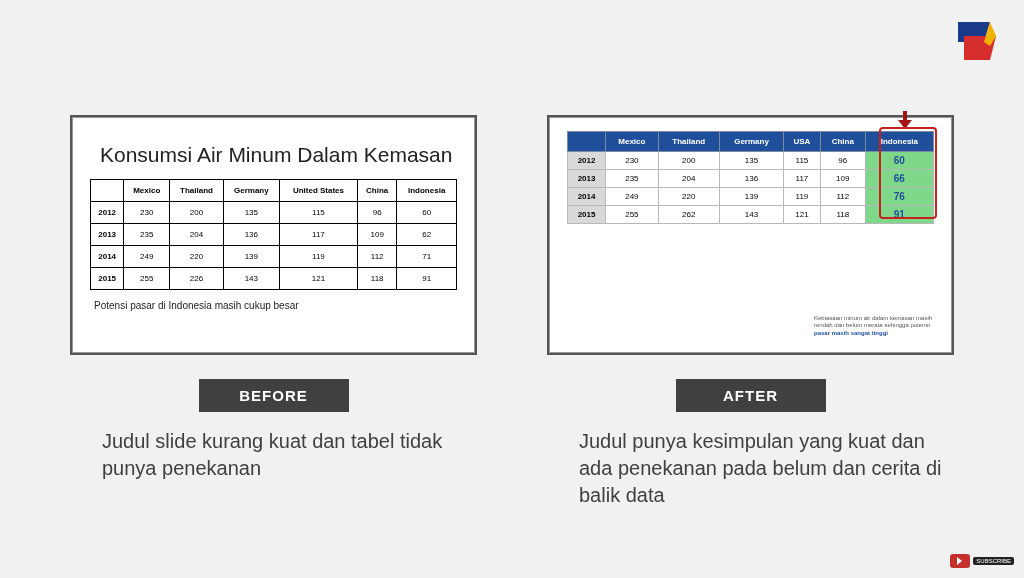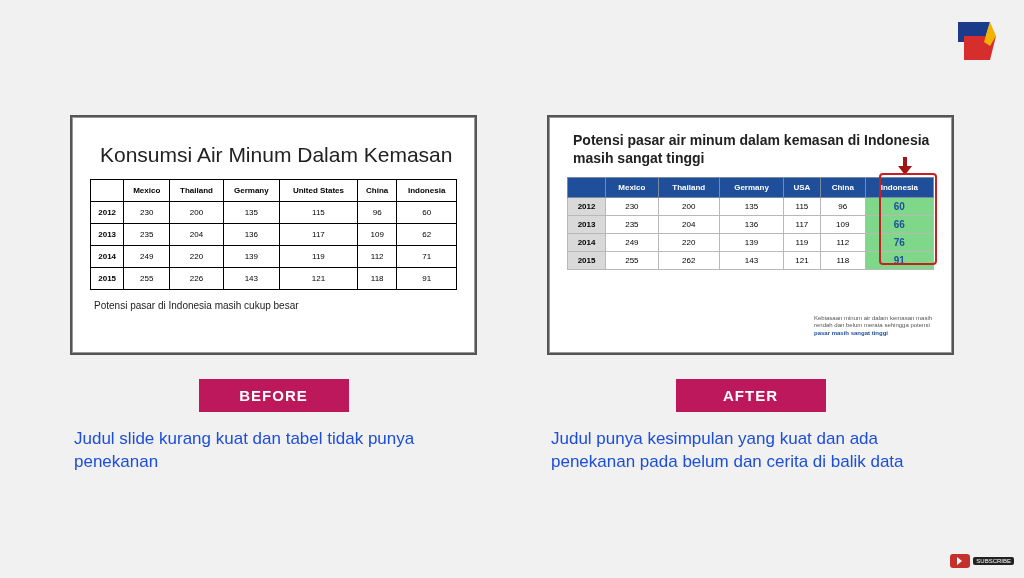--- a/index.html
+++ b/index.html
@@ -120,35 +120,36 @@
     bottom: 16px;
     width: 120px;
     font-size: 6px;
     line-height: 1.25;
     color: #555;
     text-align: left;
   }
   .after-note .em { color: #1f4e9a; font-weight: bold; }
 
   .tag {
-    background: #be185d;
+    background: #404040;
     color: #fff;
     text-align: center;
     font-weight: bold;
     letter-spacing: 1px;
     font-size: 15px;
     padding: 8px 0;
     width: 150px;
     margin: 24px auto 16px auto;
   }
   .desc {
-    font-size: 17px;
-    color: #1d4ed8;
+    font-size: 20px;
+    color: #404040;
     line-height: 1.35;
     padding: 0 4px;
+    margin-left: 28px;
   }
   .yt-badge {
     position: absolute;
     right: 10px;
     bottom: 10px;
     display: flex;
     align-items: center;
     gap: 3px;
   }
   .yt-icon {
@@ -239,21 +240,20 @@
       </tbody>
         </table>
       <div class="before-caption">Potensi pasar di Indonesia masih cukup besar</div>
     </div>
     <div class="tag">BEFORE</div>
     <div class="desc">Judul slide kurang kuat dan tabel tidak punya penekanan</div>
   </div>
 
   <div class="panel">
     <div class="slide">
-      <div class="slide-title-after">Potensi pasar air minum dalam kemasan di Indonesia masih sangat tinggi</div>
       <div class="after-wrap">
         <div class="arrow" style="top:-20px; right:22px;">
           <svg viewBox="0 0 14 18">
               <path d="M5 0 H9 V9 H14 L7 18 L0 9 H5 Z" fill="#a11515"></path>
             </svg>
         </div>
         <table class="after-tbl">
           <tbody>
               <tr>
             <th style="background:#1f4e9a"></th>

